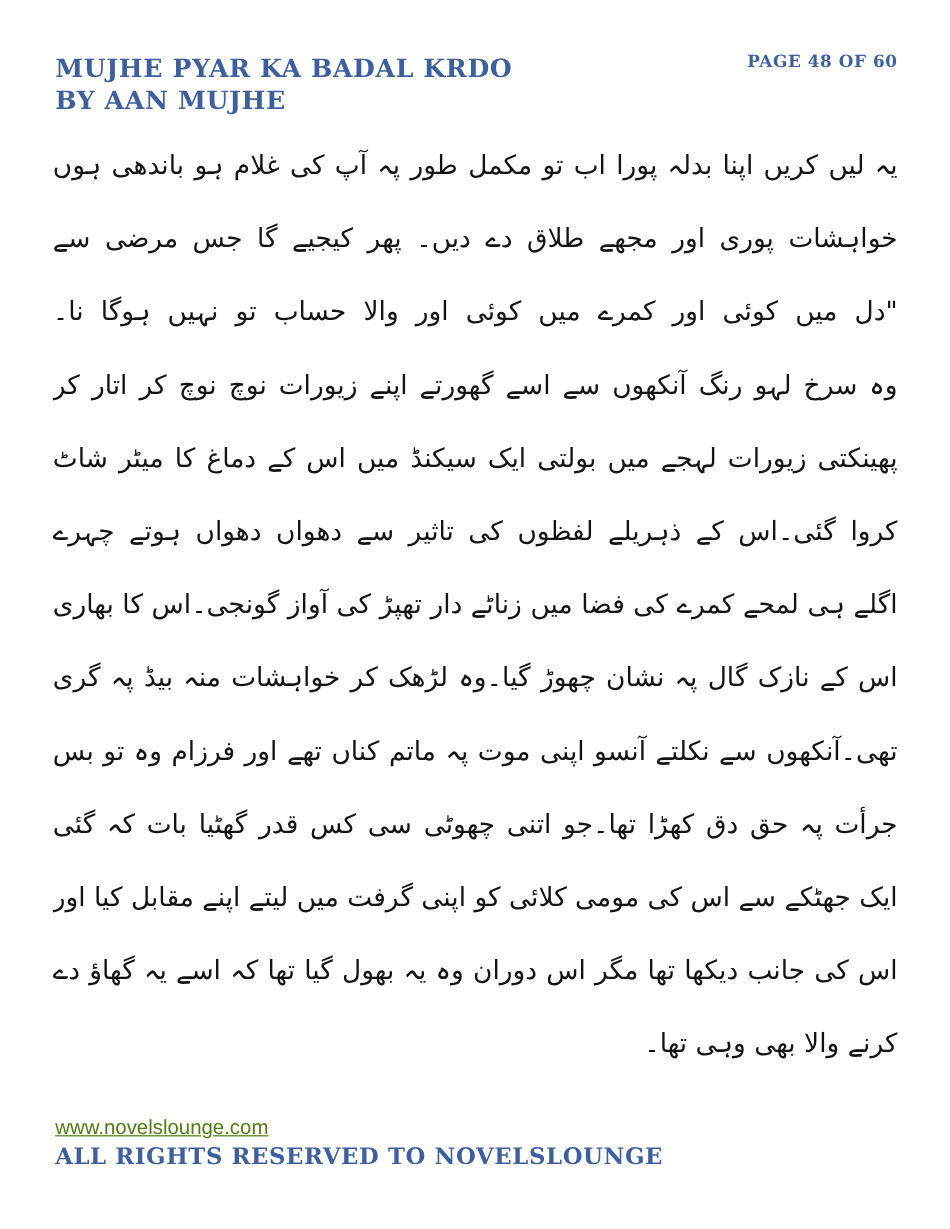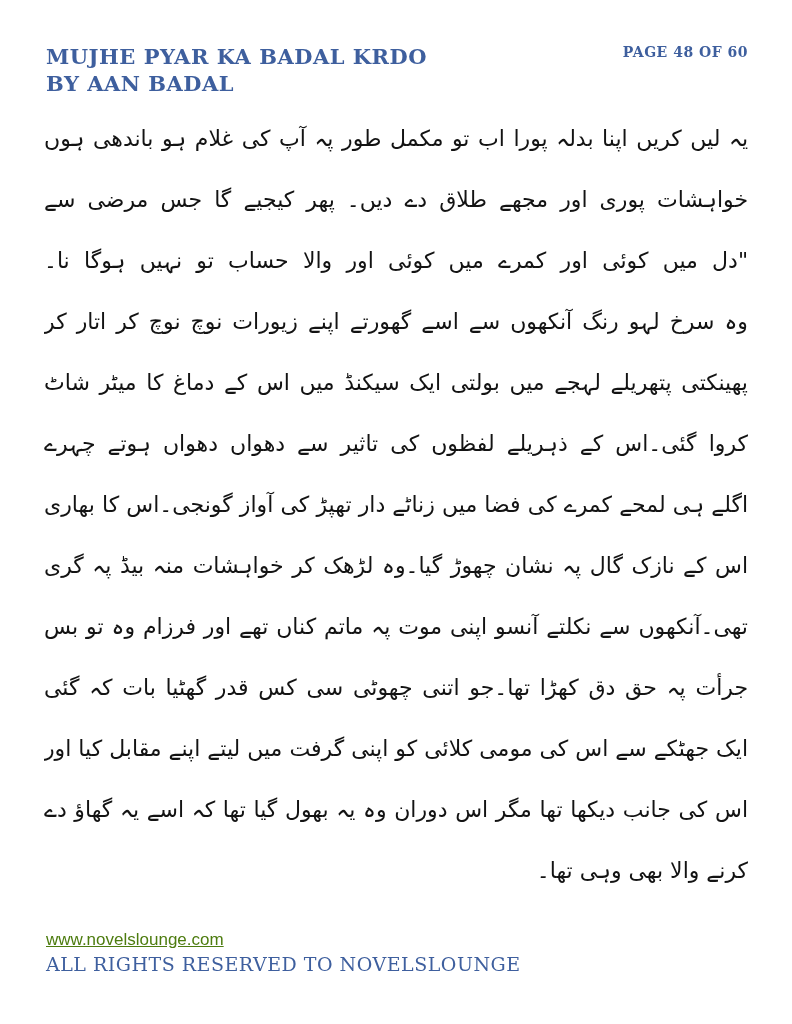--- a/index.html
+++ b/index.html
@@ -58,44 +58,44 @@
     color: #4d7c0f;
     font-family: "Liberation Sans", sans-serif;
     font-size: 17px;
     text-decoration: underline;
     cursor: pointer;
   }
   .rights-notice {
     margin-top: 3px;
     color: #3e5f9e;
     font-family: "DejaVu Serif", serif;
-    font-weight: normal;
+    font-weight: bold;
     font-size: 19px;
     letter-spacing: 0.5px;
   }
 </style>
 </head>
 <body>
 
 <div class="page">
 
   <header class="page-header">
     <div class="title-block">
       <div>MUJHE PYAR KA BADAL KRDO</div>
-      <div>BY AAN BADAL</div>
+      <div>BY AAN MUJHE</div>
     </div>
     <div class="page-indicator">PAGE 48 OF 60</div>
   </header>
 
   <main class="story-text" dir="rtl">
     <div class="urdu-line">یہ لیں کریں اپنا بدلہ پورا اب تو مکمل طور پہ آپ کی غلام ہو باندھی ہوں کریں اپنی"</div>
     <div class="urdu-line">خواہشات پوری اور مجھے طلاق دے دیں۔ پھر کیجیے گا جس مرضی سے محبت کم از کم</div>
     <div class="urdu-line">"دل میں کوئی اور کمرے میں کوئی اور والا حساب تو نہیں ہوگا نا۔</div>
     <div class="urdu-line">وہ سرخ لہو رنگ آنکھوں سے اسے گھورتے اپنے زیورات نوچ نوچ کر اتار کر زمین پہ</div>
-    <div class="urdu-line">پھینکتی پتھریلے لہجے میں بولتی ایک سیکنڈ میں اس کے دماغ کا میٹر شاٹ</div>
+    <div class="urdu-line">پھینکتی زیورات لہجے میں بولتی ایک سیکنڈ میں اس کے دماغ کا میٹر شاٹ</div>
     <div class="urdu-line">کروا گئی۔اس کے ذہریلے لفظوں کی تاثیر سے دھواں دھواں ہوتے چہرے سمیت</div>
     <div class="urdu-line">اگلے ہی لمحے کمرے کی فضا میں زناٹے دار تھپڑ کی آواز گونجی۔اس کا بھاری ہاتھ</div>
     <div class="urdu-line">اس کے نازک گال پہ نشان چھوڑ گیا۔وہ لڑھک کر خواہشات منہ بیڈ پہ گری</div>
     <div class="urdu-line">تھی۔آنکھوں سے نکلتے آنسو اپنی موت پہ ماتم کناں تھے اور فرزام وہ تو بس اس کی</div>
     <div class="urdu-line">جرأت پہ حق دق کھڑا تھا۔جو اتنی چھوٹی سی کس قدر گھٹیا بات کہ گئی تھی۔ اس نے</div>
     <div class="urdu-line">ایک جھٹکے سے اس کی مومی کلائی کو اپنی گرفت میں لیتے اپنے مقابل کیا اور بغور</div>
     <div class="urdu-line">اس کی جانب دیکھا تھا مگر اس دوران وہ یہ بھول گیا تھا کہ اسے یہ گھاؤ دے کر بڑا</div>
     <div class="urdu-line last">کرنے والا بھی وہی تھا۔</div>
   </main>
 

